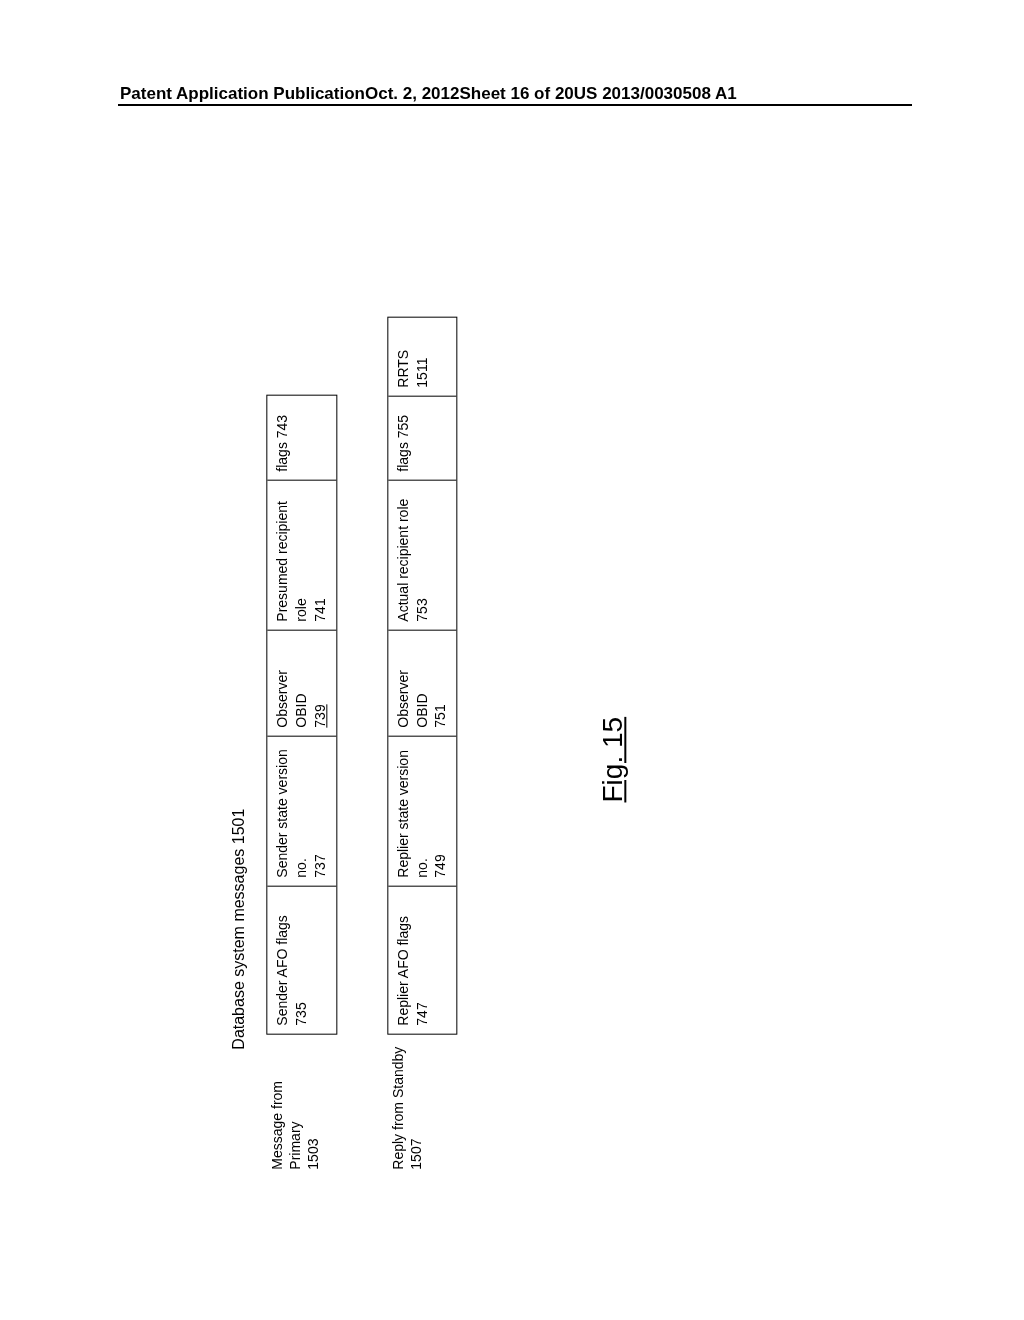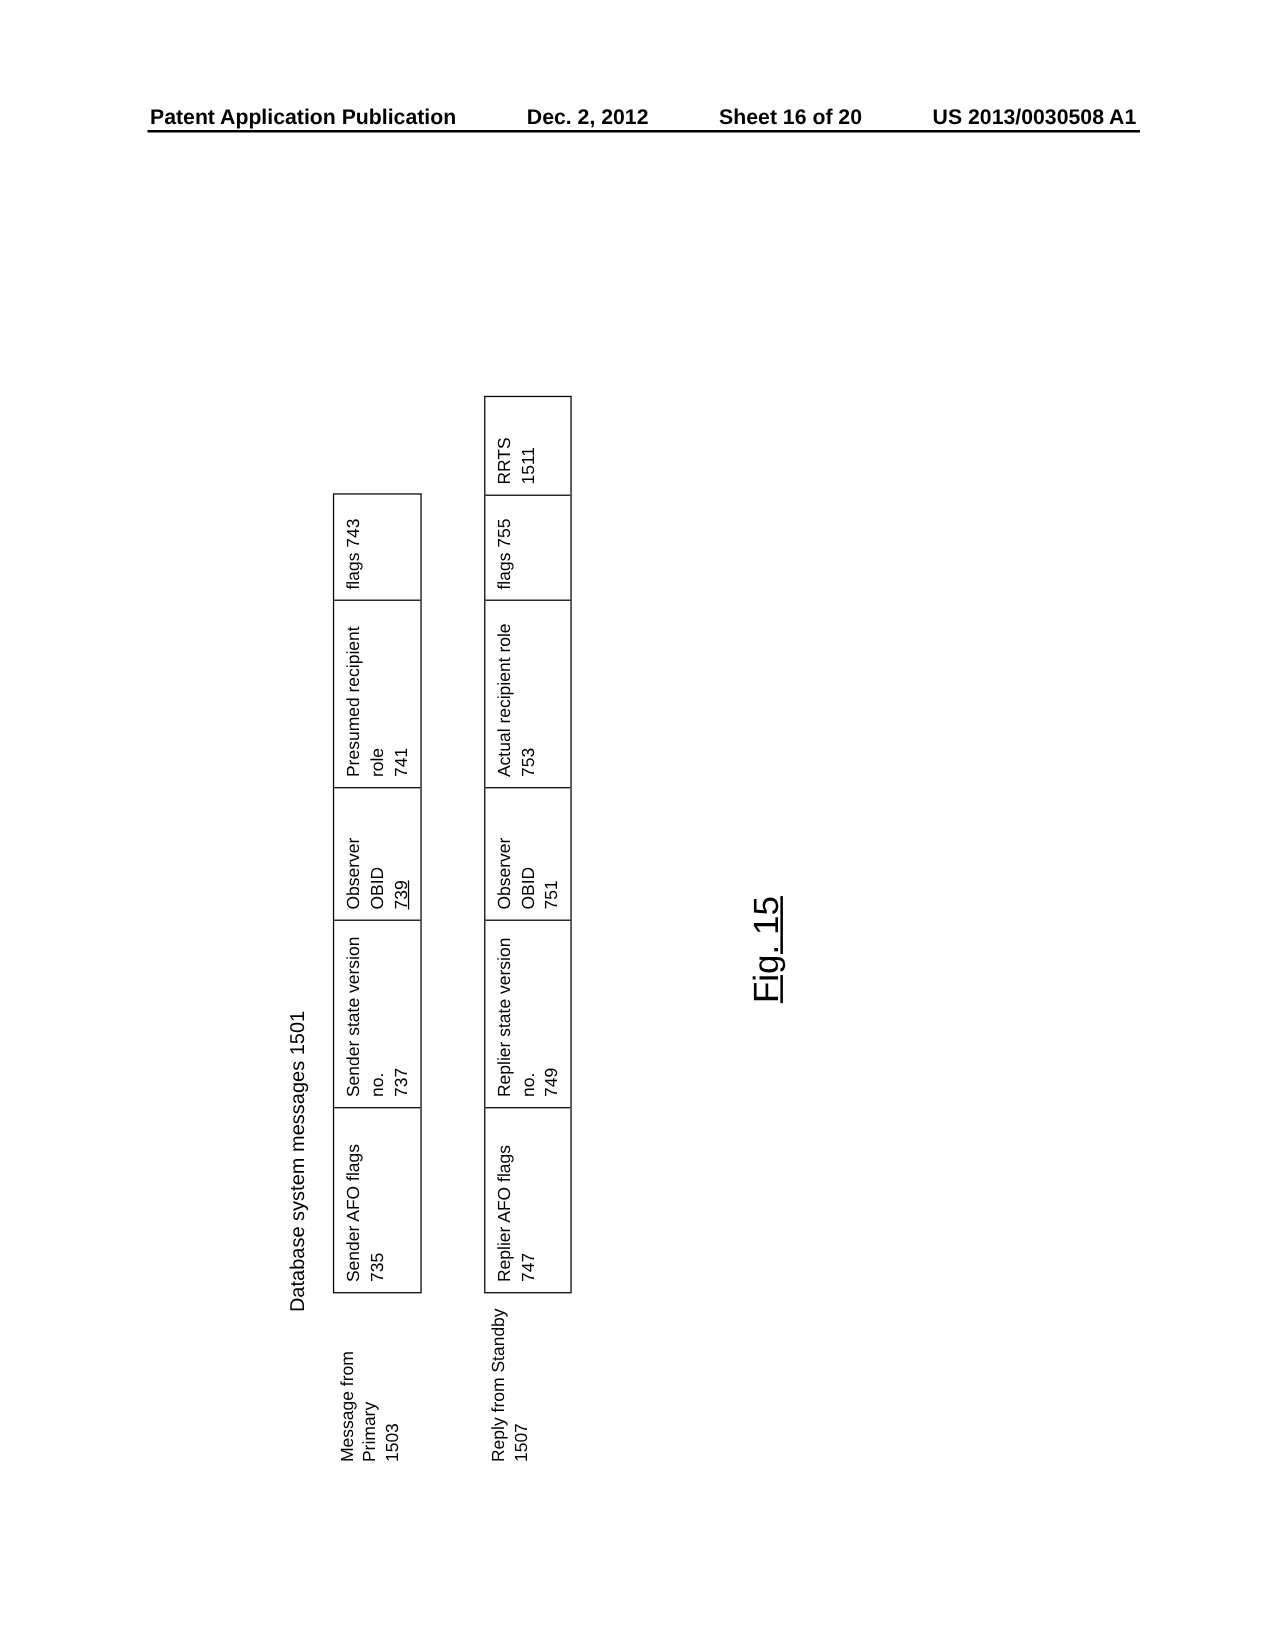--- a/index.html
+++ b/index.html
@@ -9,21 +9,20 @@
       background: white;
       font-family: Arial, Helvetica, sans-serif;
       position: relative;
     }
     .header {
       position: absolute;
       top: 84px;
       left: 0;
       right: 0;
       display: flex;
-      justify-content: space-between;
       padding: 0 115px 0 120px;
       font-weight: bold;
       font-size: 17px;
     }
     .header-line {
       position: absolute;
       top: 104px;
       left: 118px;
       right: 112px;
       border-top: 2px solid #000;
@@ -93,21 +92,21 @@
       font-size: 28px;
       text-decoration: underline;
     }
     .fig-label .figword { font-weight: normal; }
   </style>
 </head>
 <body>
 
 <div class="header">
   <span>Patent Application Publication</span>
-  <span>Dec. 2, 2012</span>
+  <span>Oct. 2, 2012</span>
   <span>Sheet 16 of 20</span>
   <span>US 2013/0030508 A1</span>
 </div>
 <div class="header-line"></div>
 
 <div class="figure-wrap">
 
   <div class="diagram-title">Database system messages 1501</div>
 
   <div class="row">

